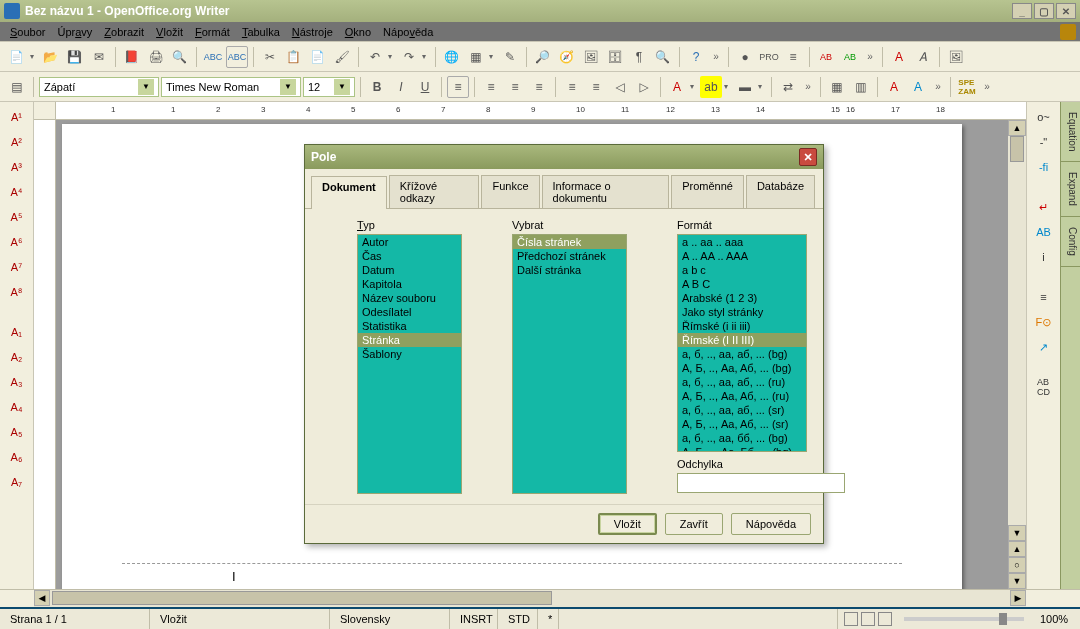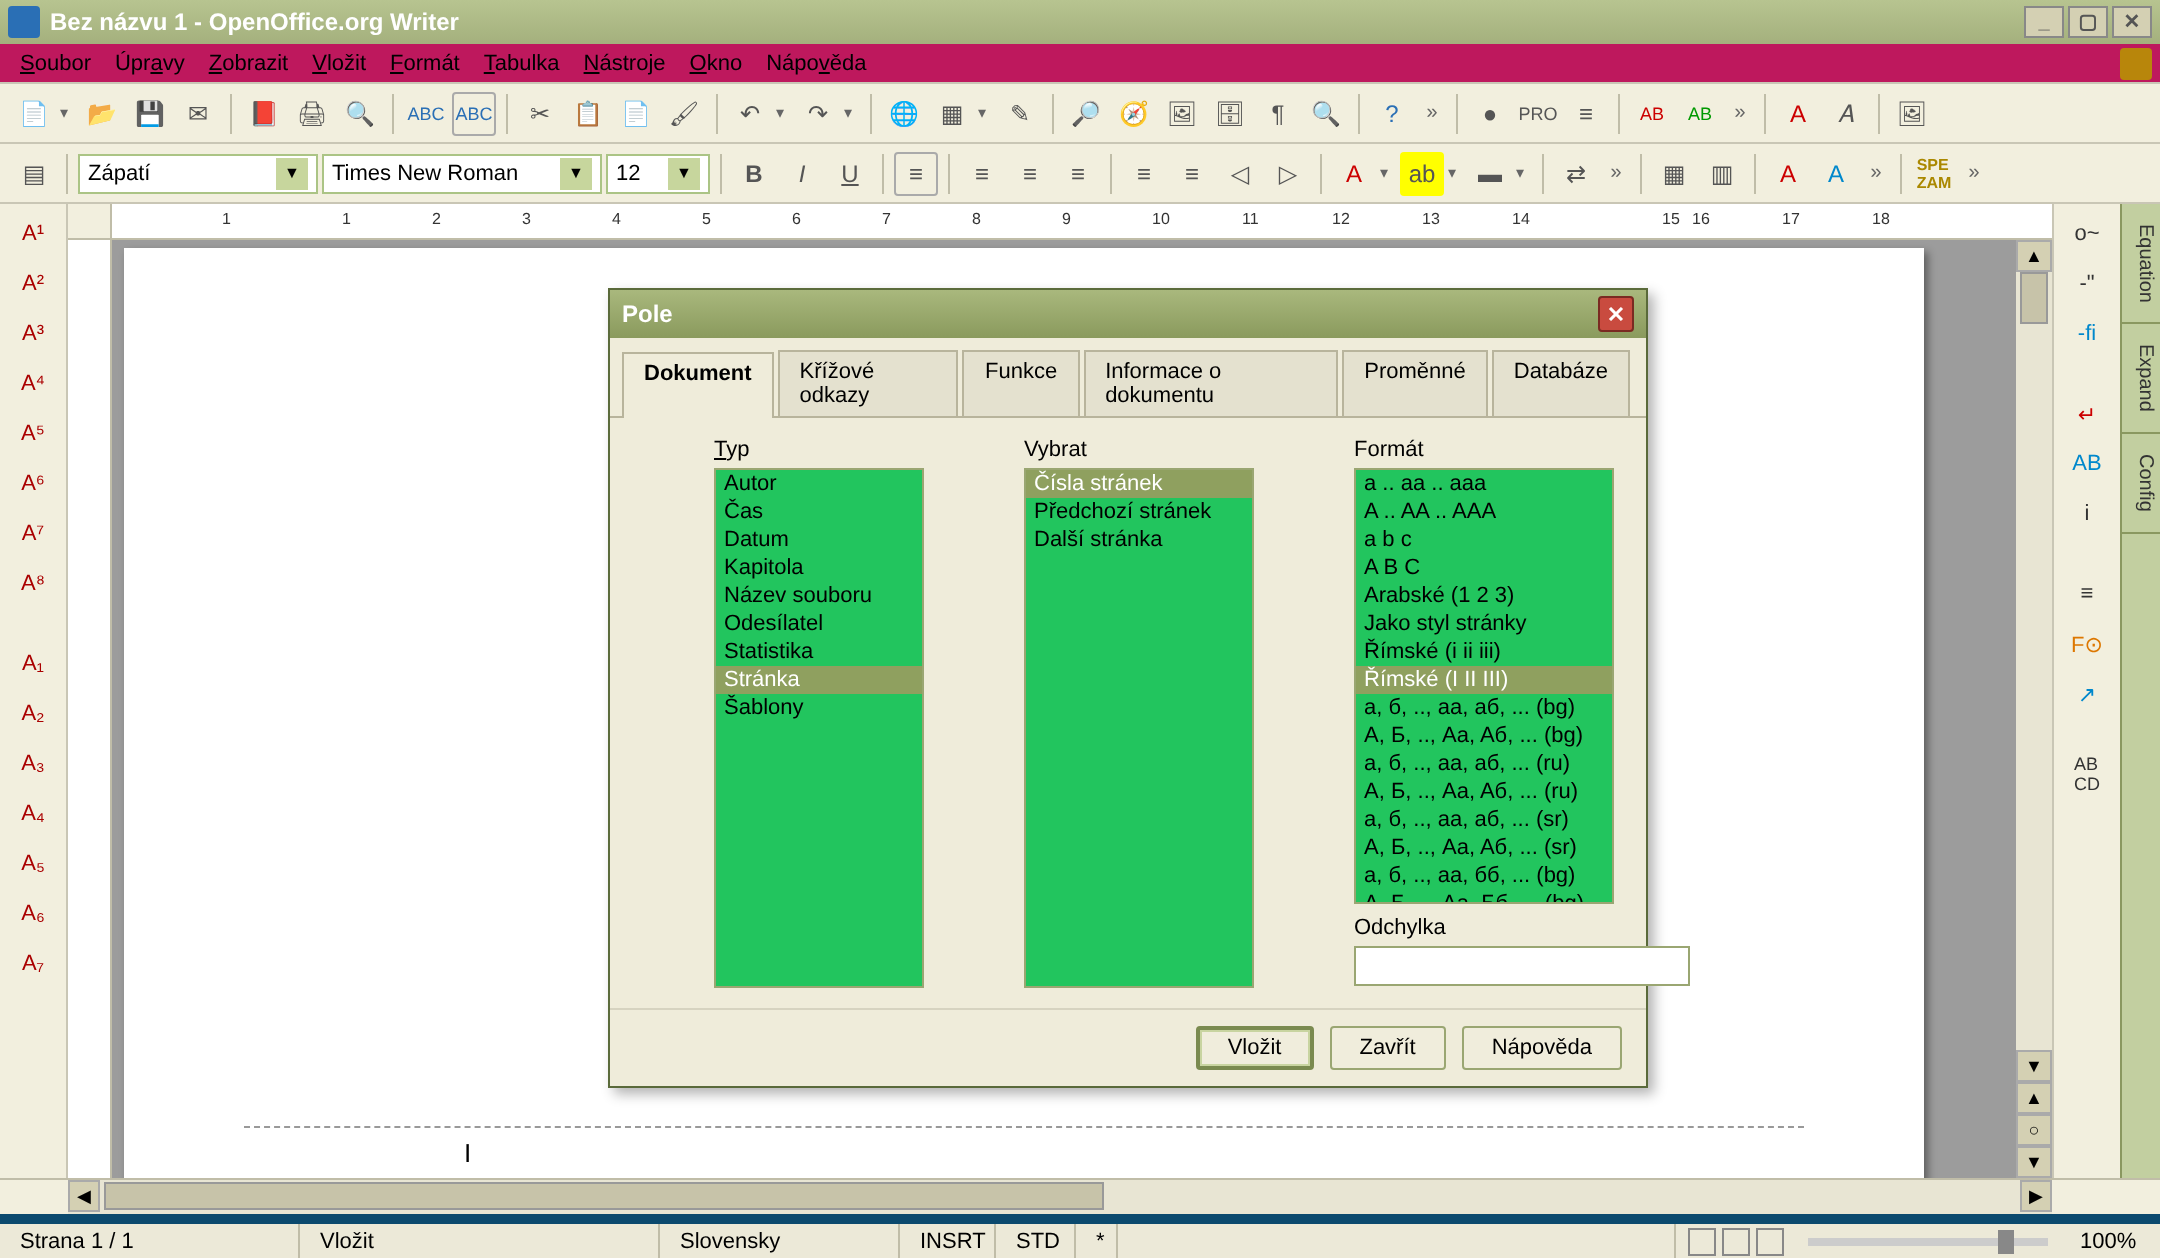--- a/index.html
+++ b/index.html
@@ -5,21 +5,21 @@
 * { box-sizing: border-box; margin: 0; padding: 0; font-family: Tahoma, Arial, sans-serif; }
 html, body { width: 1080px; height: 629px; overflow: hidden; background: #e5e1c8; }
 
 
 .titlebar { height: 22px; background: linear-gradient(#b7c490,#a4b07d); display: flex; align-items: center; padding: 0 4px; color: #fff; font-size: 12px; font-weight: bold; }
 .titlebar .app-icon { width: 16px; height: 16px; background: #2a6fb5; margin-right: 5px; border-radius: 2px; }
 .titlebar .spacer { flex: 1; }
 .titlebar .winbtn { width: 20px; height: 16px; margin-left: 2px; background: #d4d0b3; border: 1px solid #888; display: flex; align-items: center; justify-content: center; font-size: 10px; color:#555; }
 
 
-.menubar { height: 20px; background: #be185d; display: flex; align-items: center; padding: 0 4px; font-size: 11px; border-bottom: 1px solid #c9c6b5; position: relative; }
+.menubar { height: 20px; background: #737373; display: flex; align-items: center; padding: 0 4px; font-size: 11px; border-bottom: 1px solid #c9c6b5; position: relative; }
 .menubar span { padding: 2px 6px; cursor: default; }
 .menubar u { text-decoration: underline; }
 .menubar .right-icon { margin-left:auto; width:16px; height:16px; background:#b8860b; border-radius:2px; }
 
 
 .toolbar { height: 30px; background: #f2efde; display: flex; align-items: center; padding: 0 6px; border-bottom: 1px solid #c9c6b5; gap: 2px; }
 .toolbar .tbtn { width: 22px; height: 22px; display: flex; align-items: center; justify-content: center; font-size: 12px; border: 1px solid transparent; border-radius: 2px; color:#555; }
 .toolbar .sep { width: 1px; height: 20px; background: #c0bda8; margin: 0 3px; }
 .toolbar .drop { width:8px; font-size:8px; color:#666; }
 .toolbar .combo { height: 20px; border: 1px solid #abc485; background: #fff; display: flex; align-items: center; padding: 0 4px; font-size: 11px; }
@@ -51,42 +51,42 @@
 .scrollbar-h-row .vtoolbar-spacer { width:34px; background:#f2efde; }
 .scrollbar-h-row .track { flex:1; position:relative; }
 .scrollbar-h-row .sbtn { width:16px; height:16px; background:#d4d0b3; border:1px solid #aaa; display:inline-block; text-align:center; font-size:9px; line-height:14px; }
 .scrollbar-h-row .thumb { position:absolute; top:1px; left:18px; width:500px; height:14px; background:#c7c3a9; border:1px solid #999; }
 
 
 .sidebar-tabs { width: 20px; background:#c2cfa0; border-left:1px solid #8a9860; display:flex; flex-direction:column; }
 .sidebar-tabs .tab { flex:0 0 auto; writing-mode: vertical-rl; font-size:10px; padding:10px 2px; text-align:center; color:#333; border-bottom:1px solid #8a9860; }
 
 
-.statusbar { height: 22px; background: #ece9d8; border-top: 5px solid #0c4a6e; display: flex; align-items: center; font-size: 11px; }
+.statusbar { height: 22px; background: #ece9d8; border-top: 2px solid #0c4a6e; display: flex; align-items: center; font-size: 11px; }
 .statusbar .cell { padding: 0 10px; border-right: 1px solid #c0bda8; height: 100%; display: flex; align-items: center; }
 .statusbar .spacer { flex: 1; }
 .statusbar .zoomicons { display:flex; gap:3px; padding:0 6px; }
 .statusbar .zi { width:14px; height:14px; border:1px solid #888; }
 .statusbar .slider { width:120px; height:4px; background:#ccc; margin:0 6px; position:relative; }
 .statusbar .slider .knob { position:absolute; left:95px; top:-4px; width:8px; height:12px; background:#888; }
 
 
 .dialog { position: absolute; left: 304px; top: 144px; width: 520px; background: #efecda; border: 1px solid #5a6a3a; box-shadow: 3px 3px 6px rgba(0,0,0,.3); }
 .dialog-title { height: 24px; background: linear-gradient(#a9b87d,#8a9a5d); display: flex; align-items: center; padding: 0 6px; color: #fff; font-size: 12px; font-weight: bold; }
 .dialog-title .close { margin-left: auto; width: 18px; height: 18px; background: #c94b3f; border: 1px solid #7a2a22; color: #fff; display:flex; align-items:center; justify-content:center; font-size:11px; border-radius:2px; }
 
 .tabstrip { display: flex; padding: 6px 6px 0 6px; border-bottom: 1px solid #b8b49c; font-size: 11px; }
 .tabstrip .tab { padding: 4px 10px; border: 1px solid #b8b49c; border-bottom: none; background: #e4e1cf; margin-right: 2px; cursor: default; }
 .tabstrip .tab.active { background: #efecda; font-weight: bold; position: relative; top: 1px; }
 
 .tabbody { padding: 10px 12px; display: flex; gap: 10px; }
 .tabcol { display: flex; flex-direction: column; padding-left: 40px; }
 .tabcol .lbl { font-size: 11px; margin-bottom: 3px; }
 .tabcol u { text-decoration: underline; }
-.listbox { border: 1px solid #9aa672; background: #22c55e; font-size: 11px; height: 260px; overflow-y: auto; }
+.listbox { border: 1px solid #9aa672; background: #14b8a6; font-size: 11px; height: 260px; overflow-y: auto; }
 .listbox .item { padding: 1px 4px; cursor: default; white-space:nowrap; }
 .listbox .item.sel { background: #8fa05f; color: #fff; }
 .listbox.fmt { overflow-y:scroll; }
 .listbox::-webkit-scrollbar { width:16px; }
 .listbox::-webkit-scrollbar-track { background:#e4e1cf; }
 .listbox::-webkit-scrollbar-thumb { background:#b8c48f; border:1px solid #8a9860; }
 
 .col-typ { width: 145px; }
 .col-vyb { width: 155px; }
 .col-fmt { width: 170px; }

